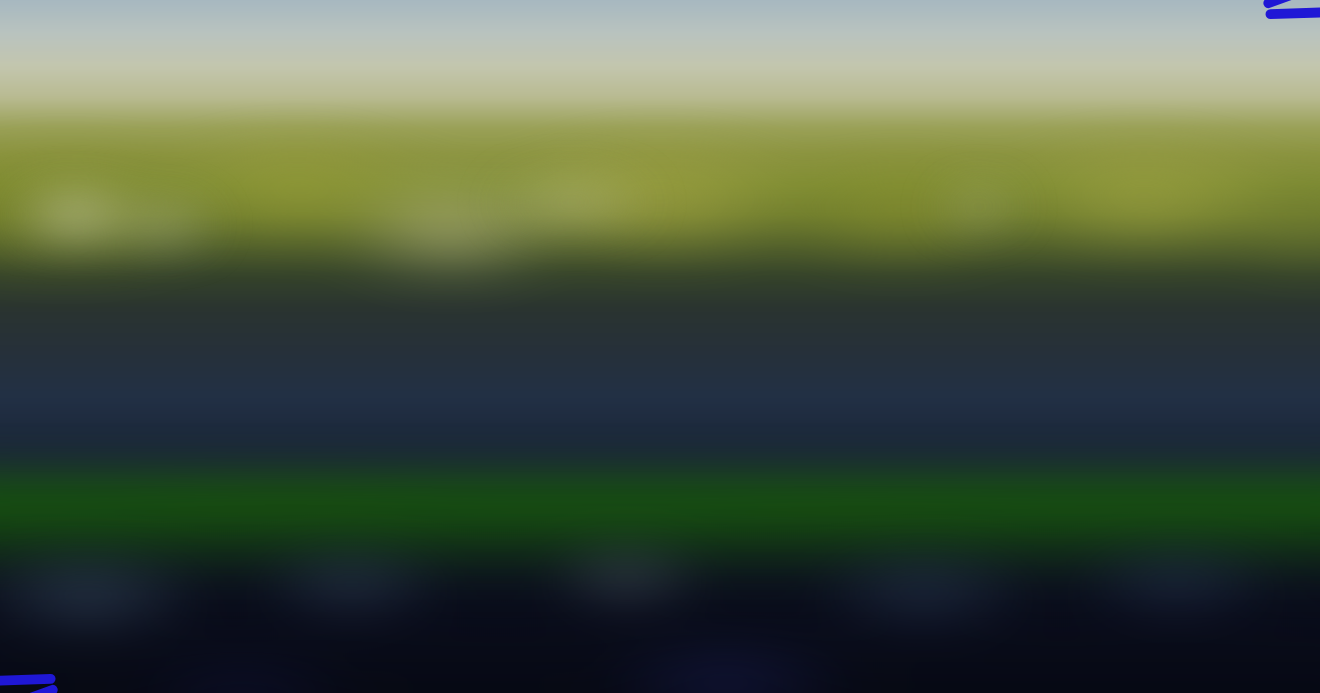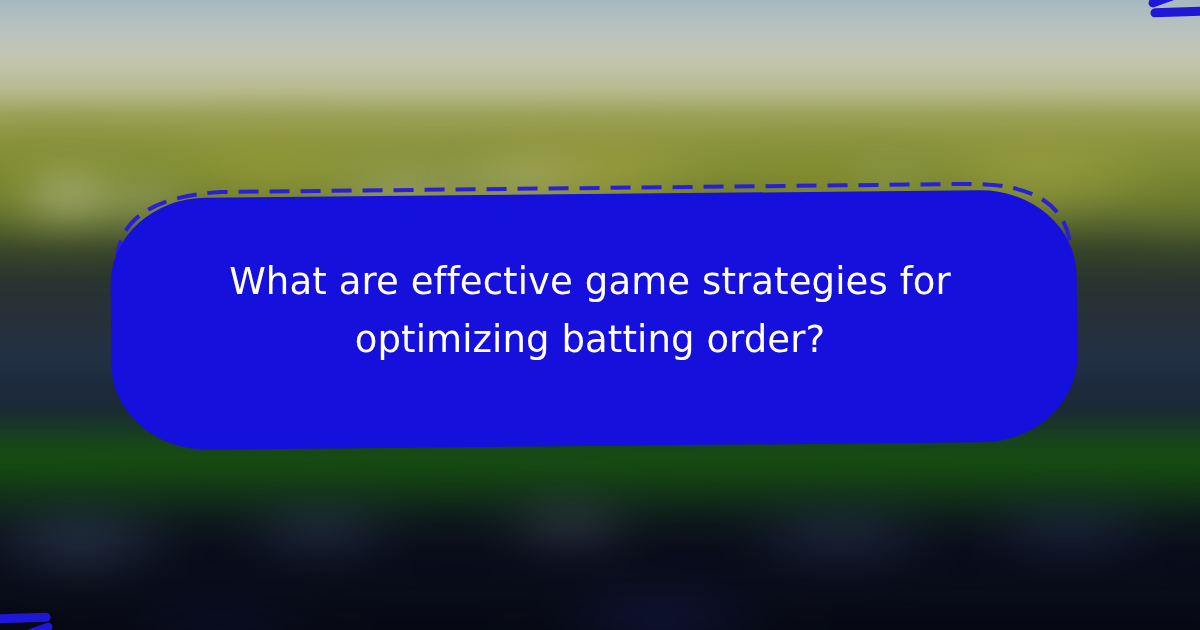--- a/index.html
+++ b/index.html
@@ -180,31 +180,14 @@
   <div class="burst burst-tr" id="burst-tr">
       <div class="ray" style="background: rgb(31, 23, 214); left: -4.5px; top: 0px; transform: rotate(250deg) translateY(28px);"></div>
       <div class="ray" style="background: rgb(31, 23, 214); left: -4.5px; top: 0px; transform: rotate(268deg) translateY(28px);"></div>
     </div>
 
   <div class="burst burst-bl" id="burst-bl">
       <div class="ray" style="background: rgb(31, 23, 214); left: -4.5px; top: 0px; transform: rotate(70deg) translateY(28px);"></div>
       <div class="ray" style="background: rgb(31, 23, 214); left: -4.5px; top: 0px; transform: rotate(88deg) translateY(28px);"></div>
     </div>
 
-  <div class="card-wrap">
-
-    <svg class="card-dash" viewBox="0 0 974 258">
-      <path id="dash-path" d="M 14 78
-               C 16 36, 52 14, 118 10
-               L 860 2
-               C 938 0, 968 28, 968 74
-               L 970 112" fill="none" stroke="#2a1fd8" stroke-width="4" stroke-linecap="butt" stroke-dasharray="20 11"></path>
-    </svg>
-
-    <div class="card-fill"></div>
-
-    <div class="card-text">
-      <div class="qline">What are effective game strategies for</div>
-      <div class="qline">optimizing batting order?</div>
-    </div>
-  </div>
 
 </div>
 
 </body></html>

